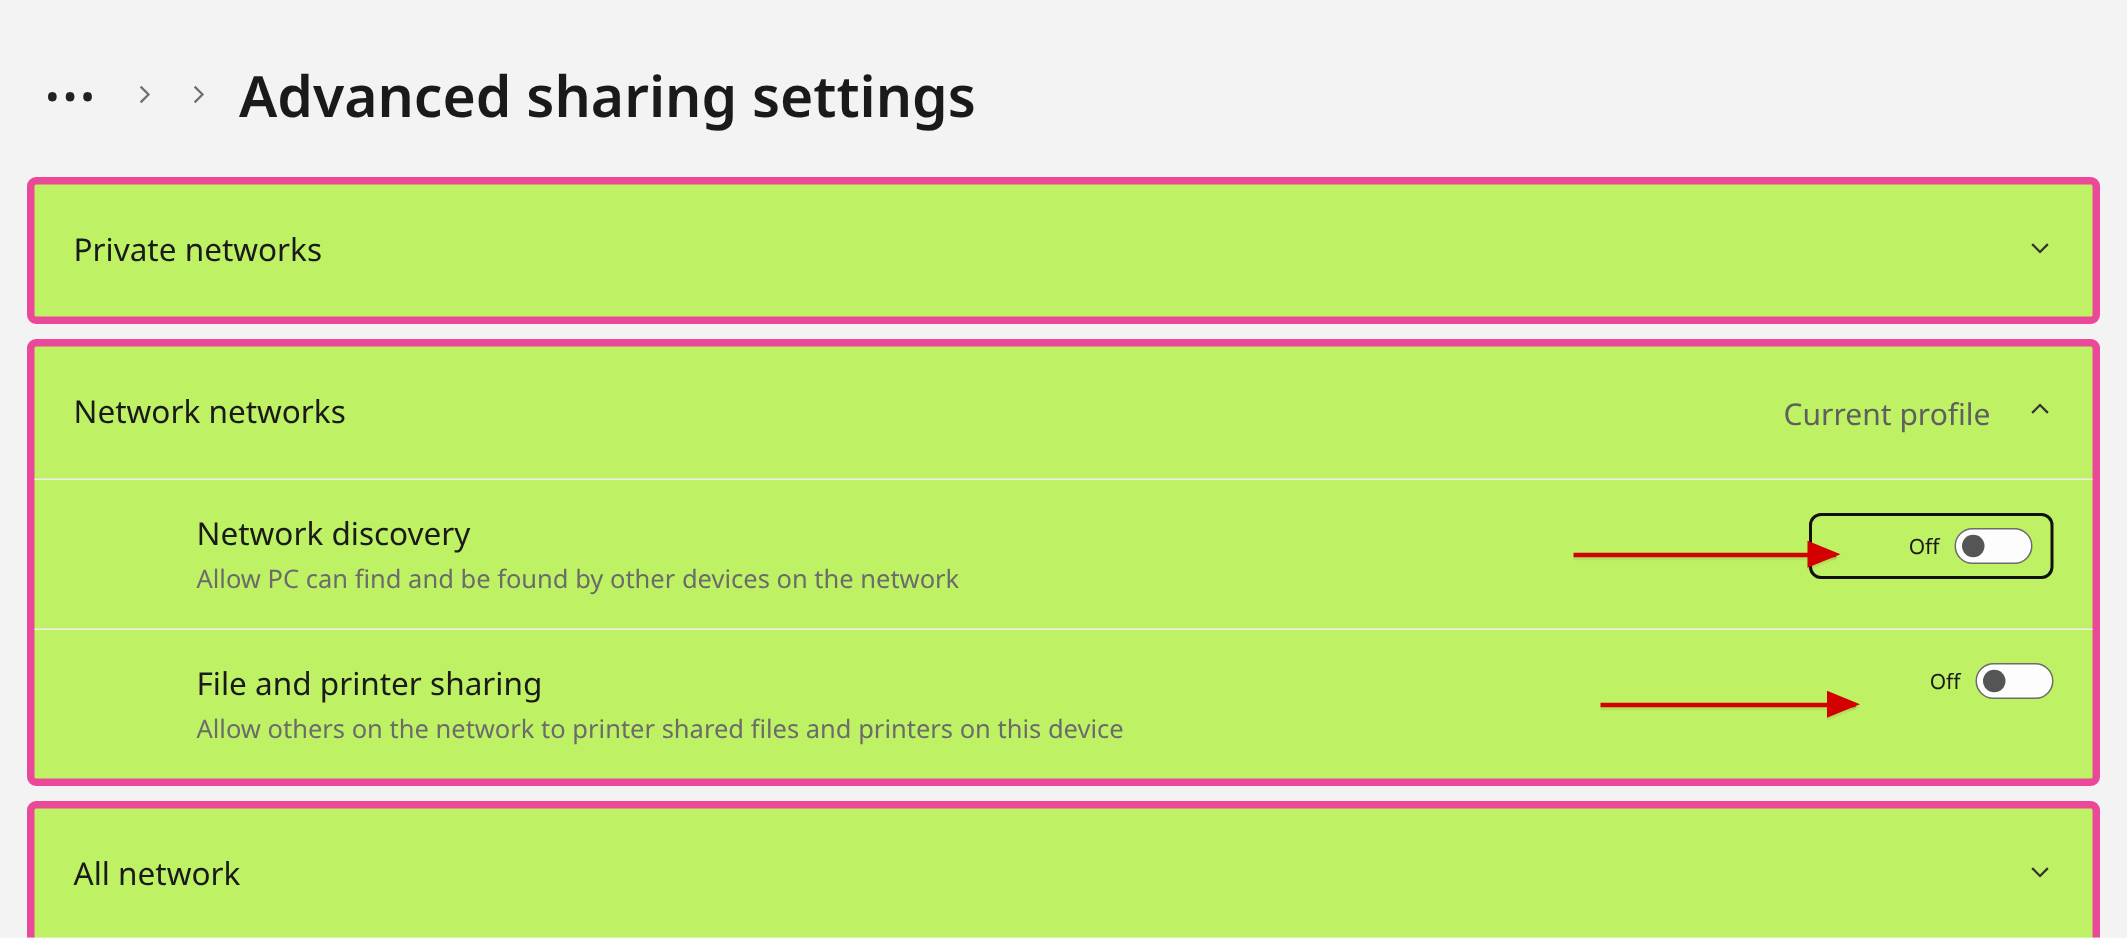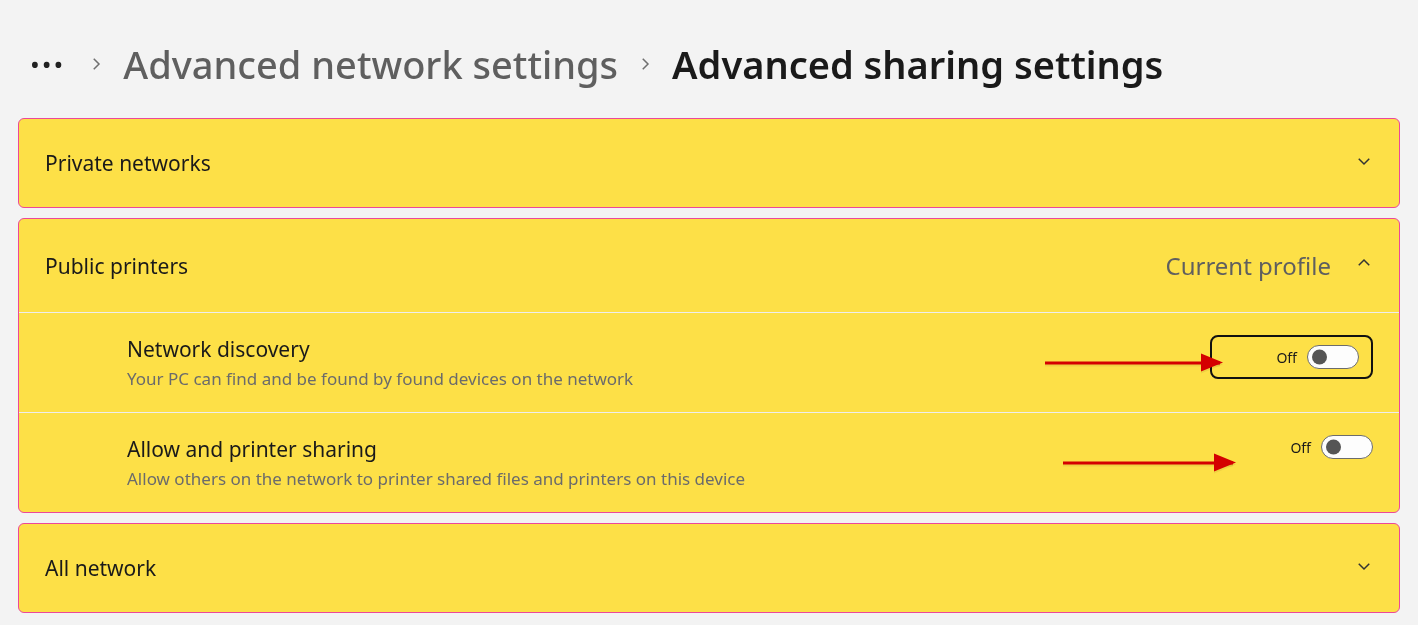--- a/index.html
+++ b/index.html
@@ -18,35 +18,35 @@
       gap: 18px;
       padding: 20px 8px 28px 8px;
       font-size: 38px;
       font-weight: 400;
     }
     .breadcrumb .dots { font-size: 26px; letter-spacing: 2px; color: #222; padding: 0 4px; }
     .breadcrumb .chev { color: #6f6f6f; font-size: 22px; }
     .breadcrumb .link { color: #5f5f5f; font-weight: 500; cursor: pointer; }
     .breadcrumb .current { color: #1a1a1a; font-weight: 650; }
     .card {
-      background: #fde047;
-      border: 1px solid #ec4899;
+      background: #bef264;
+      border: 5px solid #ec4899;
       border-radius: 6px;
       margin-bottom: 10px;
     }
     .section-header {
       display: flex;
       align-items: center;
       justify-content: space-between;
       padding: 30px 26px;
       cursor: pointer;
     }
     .section-title { font-size: 21px; font-weight: 400; }
     .section-right { display: flex; align-items: center; gap: 24px; }
-    .subtitle { font-size: 24px; color: #5f5f5f; }
+    .subtitle { font-size: 20px; color: #5f5f5f; }
     .chevron-icon { width: 18px; height: 18px; }
     .setting-row {
       display: flex;
       align-items: flex-start;
       justify-content: space-between;
       padding: 22px 26px 22px 108px;
       border-top: 1px solid #eeeeee;
       position: relative;
     }
     .setting-text .label { font-size: 21px; font-weight: 400; }
@@ -100,21 +100,20 @@
 
 <div class="page">
 
   <div class="breadcrumb">
     <span class="dots">•••</span>
     <span class="chev">
       <svg class="chevron-icon" viewBox="0 0 24 24">
           <path d="M9 5l7 7-7 7" fill="none" stroke="#6f6f6f" stroke-width="2"></path>
         </svg>
     </span>
-    <span class="link">Advanced network settings</span>
     <span class="chev">
       <svg class="chevron-icon" viewBox="0 0 24 24">
           <path d="M9 5l7 7-7 7" fill="none" stroke="#6f6f6f" stroke-width="2"></path>
         </svg>
     </span>
     <span class="current">Advanced sharing settings</span>
   </div>
 
   <div class="card">
     <div class="section-header">
@@ -124,48 +123,48 @@
           <svg class="chevron-icon" viewBox="0 0 24 24">
               <path d="M5 9l7 7 7-7" fill="none" stroke="#333" stroke-width="2"></path>
             </svg>
         </span>
       </div>
     </div>
   </div>
 
   <div class="card">
     <div class="section-header">
-      <div class="section-title">Public printers</div>
+      <div class="section-title">Network networks</div>
       <div class="section-right">
         <span class="subtitle">Current profile</span>
         <span>
           <svg class="chevron-icon" viewBox="0 0 24 24">
               <path d="M5 15l7-7 7 7" fill="none" stroke="#333" stroke-width="2"></path>
             </svg>
         </span>
       </div>
     </div>
 
     <div class="setting-row">
       <div class="setting-text">
         <div class="label">Network discovery</div>
-        <div class="desc">Your PC can find and be found by found devices on the network</div>
+        <div class="desc">Allow PC can find and be found by other devices on the network</div>
       </div>
       <span class="toggle-outlined">
         <span class="toggle-state">Off</span>
         <span class="toggle">
           <span class="knob"></span>
         </span>
       </span>
       <div id="arrow1" class="arrow"></div>
     </div>
 
     <div class="setting-row">
       <div class="setting-text">
-        <div class="label">Allow and printer sharing</div>
+        <div class="label">File and printer sharing</div>
         <div class="desc">Allow others on the network to printer shared files and printers on this device</div>
       </div>
       <div class="toggle-block">
         <span class="toggle-state">Off</span>
         <span class="toggle">
           <span class="knob"></span>
         </span>
       </div>
       <div id="arrow2" class="arrow"></div>
     </div>

